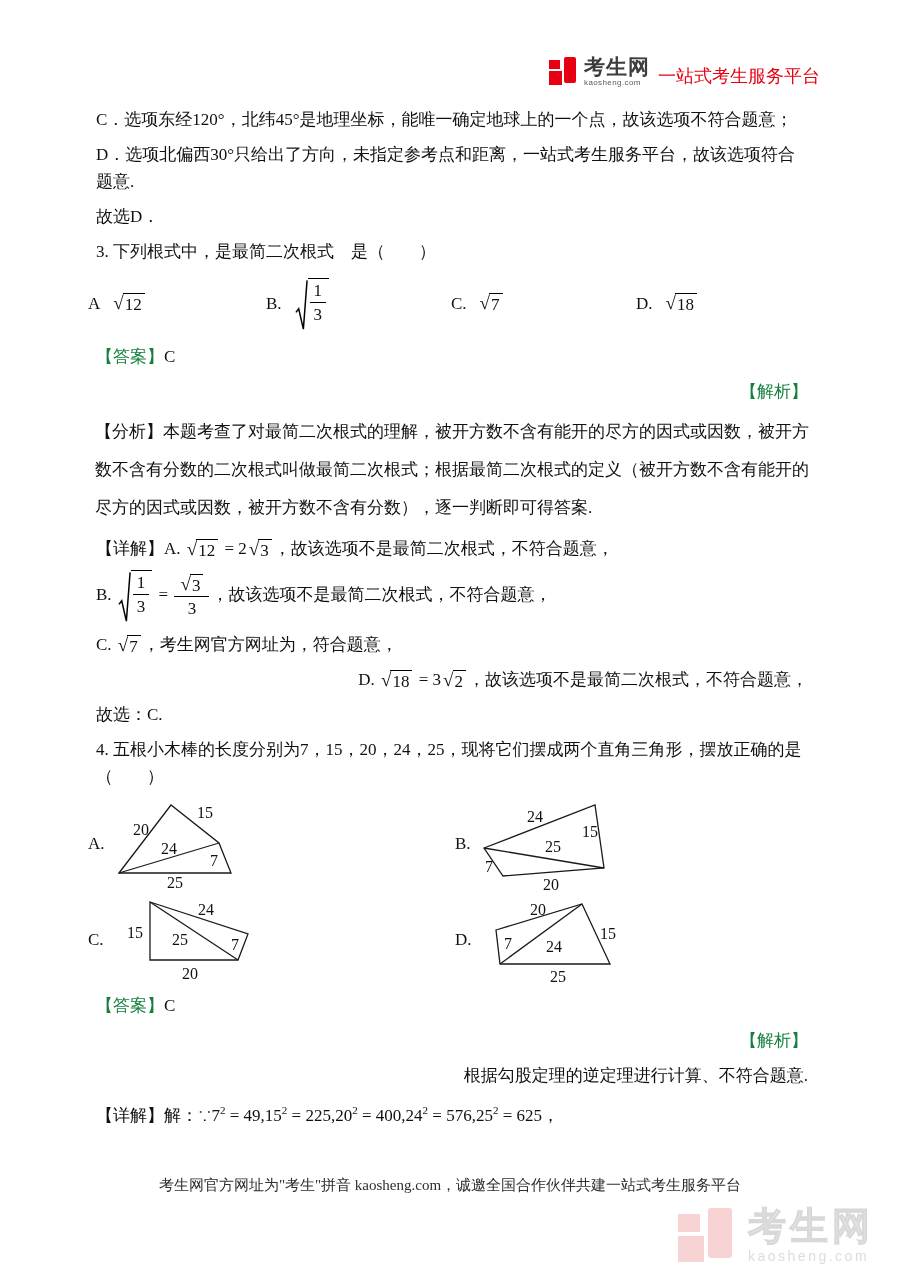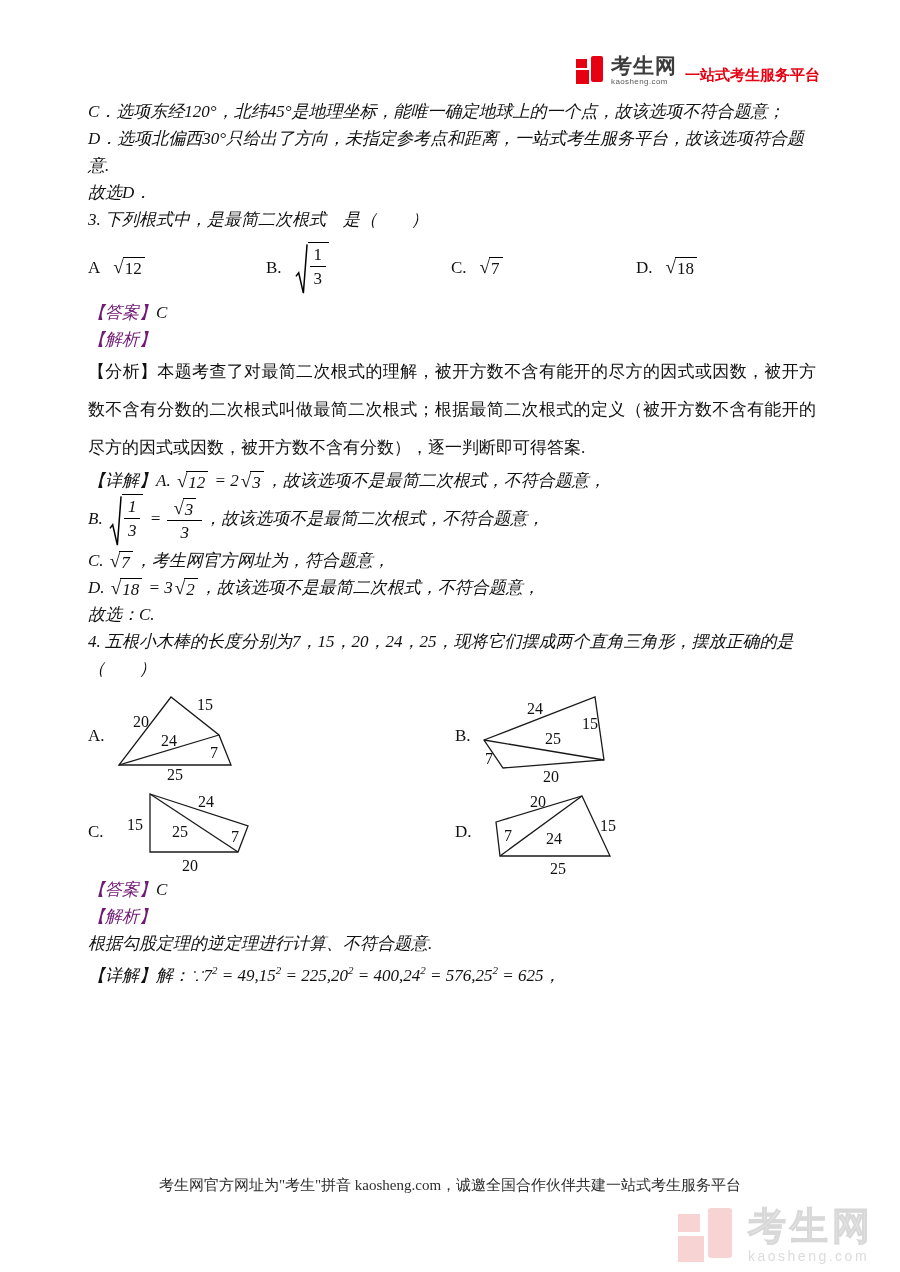--- a/index.html
+++ b/index.html
@@ -1,36 +1,36 @@
 <!DOCTYPE html>
 <html><head>
 <meta charset="utf-8">
 <style>
   html,body{margin:0;padding:0;}
   body{
     width:900px;height:1272px;background:#ffffff;position:relative;overflow:hidden;
     font-family:"Liberation Serif","DejaVu Serif",serif;color:#111;
   }
   .content{position:absolute;left:88px;right:84px;top:98px;font-size:17px;}
-  p.line{margin:0;line-height:27px;font-style:italic;}
-  .mt14{margin-top:14px;} .mt16{margin-top:16px;} .mt12{margin-top:12px;}
+  p.line{margin:8px;line-height:27px;}
+  .mt14{margin-top:14px;} .mt16{margin-top:16px;} .mt12{margin-top:12px;text-align:right;}
   .mt8{margin-top:8px;} .mt10{margin-top:10px;} .mt4{margin-top:4px;} .mt6{margin-top:6px;}
-  .para{line-height:38px;margin:0;text-align:justify;}
-  .blab{color:#701a75;}
+  .para{line-height:38px;margin:7px;text-align:justify;}
+  .blab{color:#15803d;}
   
   .logo{position:absolute;top:54px;right:80px;display:flex;align-items:center;}
   .logo-icon{width:30px;height:32px;position:relative;margin-right:5px;}
   .logo-icon i{position:absolute;background:#e60012;display:block;}
   .logo-icon .b1{left:0;top:5px;width:11px;height:9px;}
   .logo-icon .b2{left:0;top:16px;width:13px;height:14px;}
   .logo-icon .b3{left:15px;top:2px;width:12px;height:26px;border-radius:2px;}
   .logo-text{display:flex;flex-direction:column;line-height:1;}
   .logo-name{font-family:"Liberation Sans","DejaVu Sans",sans-serif;font-weight:bold;font-size:21px;color:#3c3c3c;letter-spacing:1px;}
   .logo-domain{font-family:"Liberation Sans","DejaVu Sans",sans-serif;font-size:8px;color:#5a5a5a;margin-top:2px;letter-spacing:0.4px;}
-  .logo-tag{font-family:"Liberation Sans","DejaVu Sans",sans-serif;color:#e60012;font-size:15px;font-weight:bold;margin-left:8px;margin-top:10px;}
+  .logo-tag{font-family:"Liberation Sans","DejaVu Sans",sans-serif;color:#e60012;font-size:18px;font-weight:normal;margin-left:8px;margin-top:10px;}
   
   .opts{display:grid;grid-template-columns:178px 185px 185px auto;align-items:center;min-height:62px;margin-top:4px;}
   .opt{display:flex;align-items:center;gap:11px;}
   
   .fml{display:inline;}
   .pre{white-space:pre;}
   .sq{display:inline-flex;align-items:flex-start;margin:0 2px;vertical-align:middle;}
   .sq-sym{font-size:1.12em;line-height:1.02;margin-right:-1px;}
   .sq-bar{border-top:1.6px solid #000;padding:1px 3px 0 2px;line-height:1.15;}
   .rad-tall{margin-top:1px;display:block;}

